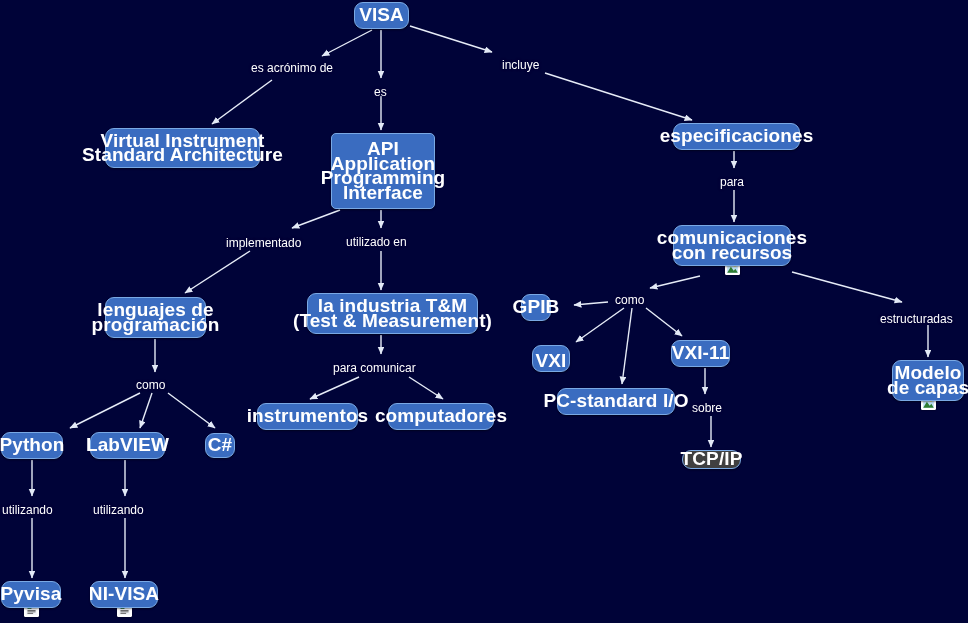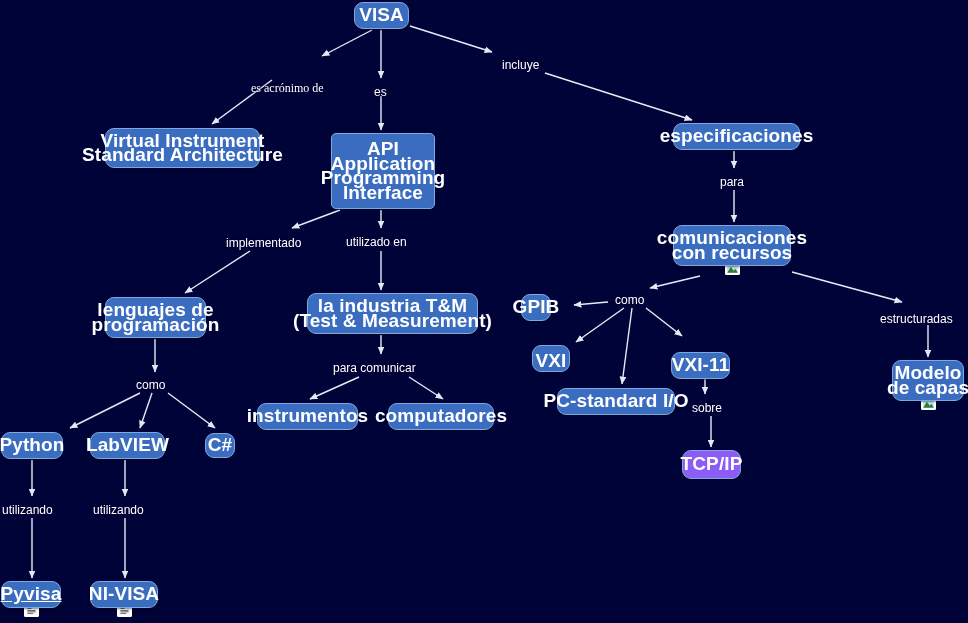--- a/index.html
+++ b/index.html
@@ -136,21 +136,21 @@
       </div>
       <div class="node" style="left: 307px; top: 293px; width: 171px; height: 41px; background: rgb(58, 108, 192); border-color: rgb(122, 169, 228);">
         <span class="ntext">la industria T&amp;M<br>(Test &amp; Measurement)</span>
       </div>
       <div class="node" style="left: 521px; top: 294px; width: 30px; height: 27px; background: rgb(58, 108, 192); border-color: rgb(122, 169, 228);">
         <span class="ntext">GPIB</span>
       </div>
       <div class="node" style="left: 532px; top: 345px; width: 38px; height: 27px; background: rgb(58, 108, 192); border-color: rgb(122, 169, 228); align-items: flex-end;">
         <span class="ntext">VXI</span>
       </div>
-      <div class="node" style="left: 671px; top: 352px; width: 59px; height: 27px; background: rgb(58, 108, 192); border-color: rgb(122, 169, 228);">
+      <div class="node" style="left: 671px; top: 340px; width: 59px; height: 27px; background: rgb(58, 108, 192); border-color: rgb(122, 169, 228);">
         <span class="ntext">VXI-11</span>
       </div>
       <div class="node" style="left: 557px; top: 388px; width: 118px; height: 27px; background: rgb(58, 108, 192); border-color: rgb(122, 169, 228);">
         <span class="ntext">PC-standard I/O</span>
       </div>
       <span class="badge" style="left: 920.5px; top: 395px;">
         <svg viewBox="0 0 16 16">
           <rect x="0" y="0" width="16" height="16" fill="#ffffff"></rect>
           <rect x="1.5" y="1.5" width="13" height="13" fill="#bfe0f5"></rect>
           <circle cx="11" cy="5" r="2" fill="#f4d64a"></circle>
@@ -159,21 +159,21 @@
       </span>
       <div class="node" style="left: 892px; top: 360px; width: 72px; height: 41px; background: rgb(58, 108, 192); border-color: rgb(122, 169, 228);">
         <span class="ntext">Modelo<br>de capas</span>
       </div>
       <div class="node" style="left: 257px; top: 403px; width: 101px; height: 27px; background: rgb(58, 108, 192); border-color: rgb(122, 169, 228);">
         <span class="ntext">instrumentos</span>
       </div>
       <div class="node" style="left: 388px; top: 403px; width: 106px; height: 27px; background: rgb(58, 108, 192); border-color: rgb(122, 169, 228);">
         <span class="ntext">computadores</span>
       </div>
-      <div class="node" style="left: 682px; top: 450px; width: 59px; height: 29px; background: #8b5cf6; border-color: rgb(122, 169, 228);">
+      <div class="node" style="left: 682px; top: 450px; width: 59px; height: 19px; background: #404040; border-color: rgb(122, 169, 228);">
         <span class="ntext">TCP/IP</span>
       </div>
       <div class="node" style="left: 1px; top: 432px; width: 62px; height: 27px; background: rgb(58, 108, 192); border-color: rgb(122, 169, 228);">
         <span class="ntext">Python</span>
       </div>
       <div class="node" style="left: 90px; top: 432px; width: 75px; height: 27px; background: rgb(58, 108, 192); border-color: rgb(122, 169, 228);">
         <span class="ntext">LabVIEW</span>
       </div>
       <div class="node" style="left: 205px; top: 433px; width: 30px; height: 25px; background: rgb(58, 108, 192); border-color: rgb(122, 169, 228);">
         <span class="ntext">C#</span>
@@ -184,42 +184,42 @@
           <rect x="1.5" y="1.5" width="13" height="13" fill="#f2f4f8"></rect>
           <rect x="3" y="3" width="5" height="4" fill="#3a6cc0"></rect>
           <path d="M3 7 L4.6 4.6 L6 6.4 L7 5.2 L8 7 z" fill="#2f7d32"></path>
           <rect x="9" y="3.4" width="4" height="1" fill="#4a4a4a"></rect>
           <rect x="9" y="5.2" width="4" height="1" fill="#4a4a4a"></rect>
           <rect x="3" y="8.6" width="10" height="1" fill="#4a4a4a"></rect>
           <rect x="3" y="10.4" width="10" height="1" fill="#4a4a4a"></rect>
           <rect x="3" y="12.2" width="7" height="1" fill="#4a4a4a"></rect>
         </svg>
       </span>
-      <div class="node" style="left: 1px; top: 581px; width: 60px; height: 27px; background: rgb(58, 108, 192); border-color: rgb(122, 169, 228); text-decoration: underline;">
+      <div class="node" style="left: 1px; top: 581px; width: 60px; height: 27px; background: rgb(58, 108, 192); border-color: rgb(122, 169, 228);">
         <span class="ntext">Pyvisa</span>
       </div>
       <span class="badge" style="left: 116.5px; top: 602px;">
         <svg viewBox="0 0 16 16">
           <rect x="0" y="0" width="16" height="16" fill="#ffffff"></rect>
           <rect x="1.5" y="1.5" width="13" height="13" fill="#f2f4f8"></rect>
           <rect x="3" y="3" width="5" height="4" fill="#3a6cc0"></rect>
           <path d="M3 7 L4.6 4.6 L6 6.4 L7 5.2 L8 7 z" fill="#2f7d32"></path>
           <rect x="9" y="3.4" width="4" height="1" fill="#4a4a4a"></rect>
           <rect x="9" y="5.2" width="4" height="1" fill="#4a4a4a"></rect>
           <rect x="3" y="8.6" width="10" height="1" fill="#4a4a4a"></rect>
           <rect x="3" y="10.4" width="10" height="1" fill="#4a4a4a"></rect>
           <rect x="3" y="12.2" width="7" height="1" fill="#4a4a4a"></rect>
         </svg>
       </span>
       <div class="node" style="left: 90px; top: 581px; width: 68px; height: 27px; background: rgb(58, 108, 192); border-color: rgb(122, 169, 228);">
         <span class="ntext">NI-VISA</span>
       </div>
     </div>
   <div id="label-layer">
-      <div class="linklabel" style="left: 251px; top: 82px; font-family: Liberation Serif, serif;">es acrónimo de</div>
+      <div class="linklabel" style="left: 251px; top: 62px;">es acrónimo de</div>
       <div class="linklabel" style="left: 374px; top: 86px;">es</div>
       <div class="linklabel" style="left: 502px; top: 59px;">incluye</div>
       <div class="linklabel" style="left: 720px; top: 176px;">para</div>
       <div class="linklabel" style="left: 226px; top: 237px;">implementado</div>
       <div class="linklabel" style="left: 346px; top: 236px;">utilizado en</div>
       <div class="linklabel" style="left: 615px; top: 294px;">como</div>
       <div class="linklabel" style="left: 880px; top: 313px;">estructuradas</div>
       <div class="linklabel" style="left: 333px; top: 362px;">para comunicar</div>
       <div class="linklabel" style="left: 136px; top: 379px;">como</div>
       <div class="linklabel" style="left: 692px; top: 402px;">sobre</div>

